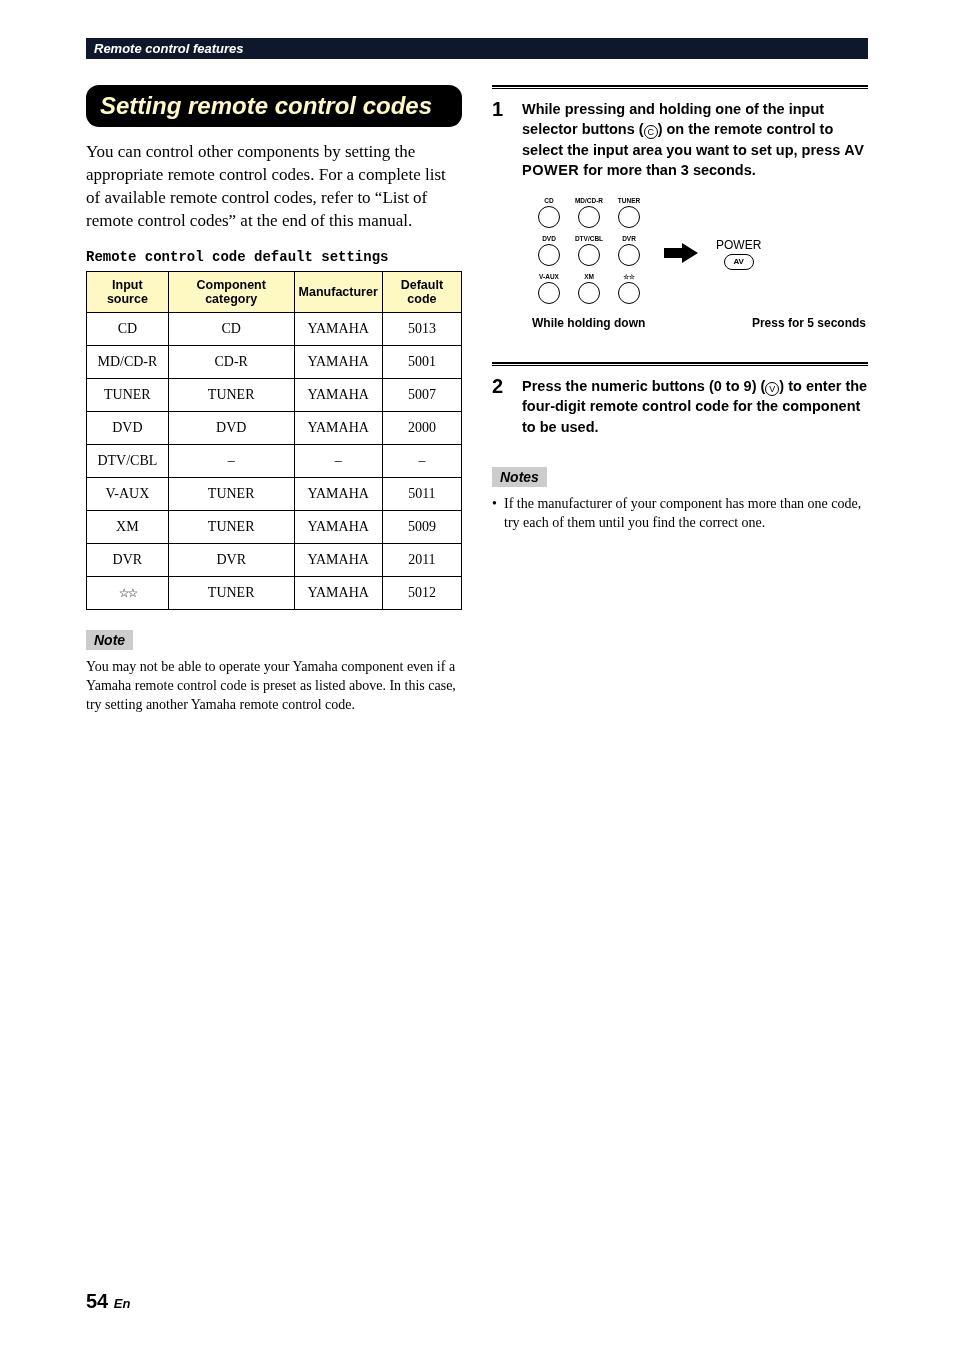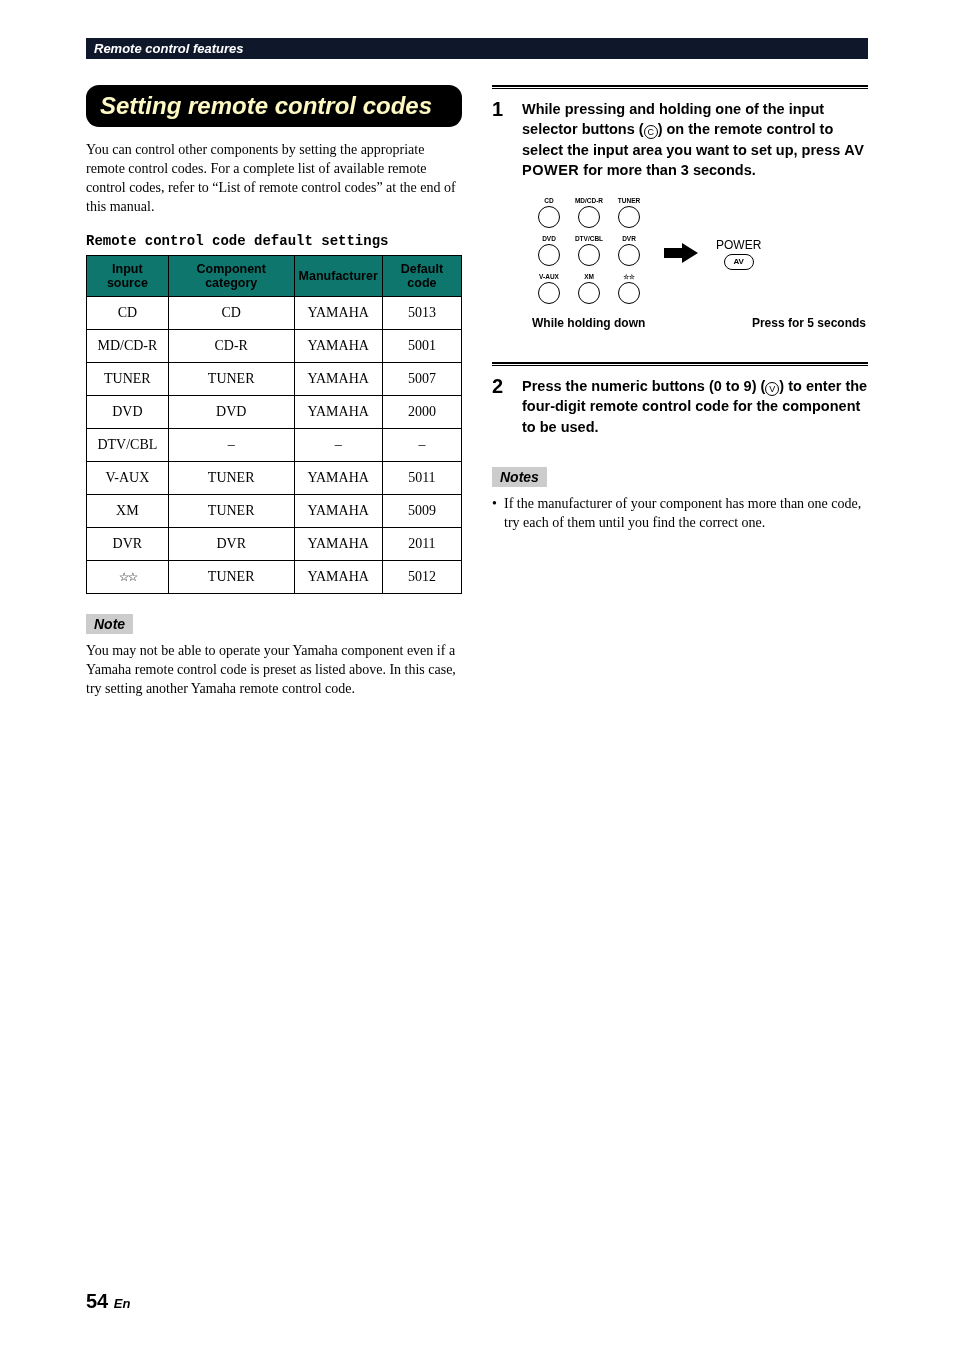--- a/index.html
+++ b/index.html
@@ -35,37 +35,37 @@
     font-weight: bold;
     font-style: italic;
     font-size: 24px;
     padding: 6px 14px 8px 14px;
     margin-bottom: 14px;
     border-top: 2px solid #000;
     line-height: 1.1;
     border-radius: 13px;
   }
   .body-text {
-    font-size: 14px;
+    font-size: 17px;
     line-height: 1.35;
     margin-bottom: 16px;
   }
   .sub-heading {
     font-family: Liberation Mono, monospace;
     font-weight: bold;
     font-size: 14px;
     margin-bottom: 6px;
   }
   table.codes {
     width: 100%;
     border-collapse: collapse;
     font-size: 14px;
   }
   table.codes th {
-    background: #0f766e;
+    background: #fef9c3;
     font-family: Arial, Helvetica, sans-serif;
     font-weight: bold;
     font-size: 12.5px;
     padding: 6px 4px;
     border: 1px solid #000;
     text-align: center;
   }
   table.codes td {
     border: 1px solid #000;
     padding: 8px 4px;

